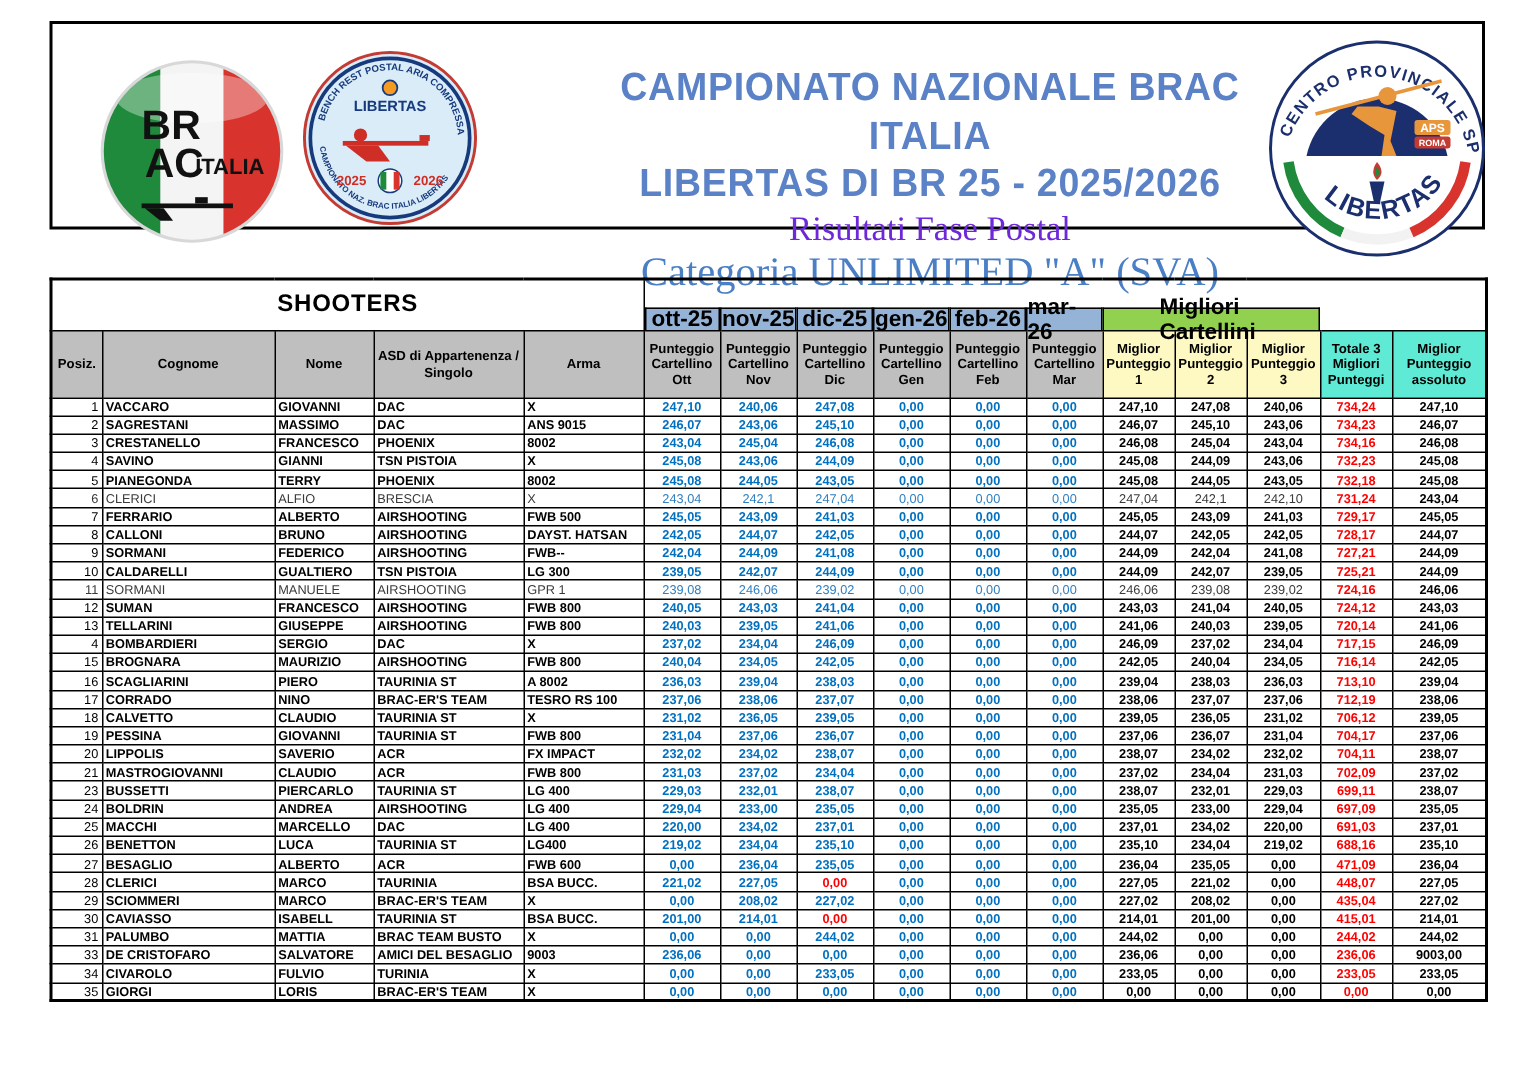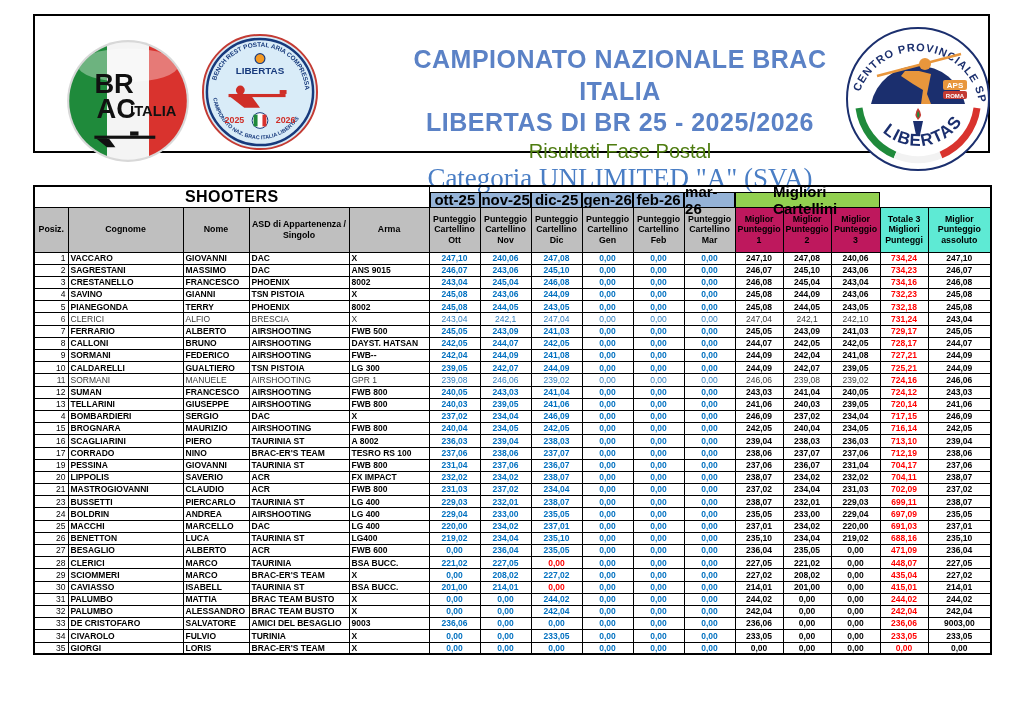--- a/index.html
+++ b/index.html
@@ -11,47 +11,47 @@
   #header-box { position:absolute; left:33px; top:14px; width:957px; height:139px;
                 border:2px solid #000; background:#fff; }
   .logo { position:absolute; }
   #logo-brac { left:30px; top:22px; width:126px; height:126px; }
   #logo-libertas { left:166px; top:17px; width:118px; height:118px; }
   #logo-cps { left:808px; top:8px; width:150px; height:150px; }
 
   #titles { position:absolute; left:340px; top:28px; width:490px; text-align:center; }
   .title-main { font-weight:bold; font-size:25px; letter-spacing:.5px; color:#5b82c6;
                 line-height:1.25; transform:scaleY(1.05); }
-  .title-sub  { font-family:Liberation Sans, sans-serif; font-size:20px; color:#4d7c0f;
+  .title-sub  { font-family:Liberation Serif, serif; font-size:23px; color:#6d28d9;
                 margin-top:2px; }
   .title-cat  { font-family:"Liberation Serif", serif; font-size:27px; color:#4a7ec5;
                 margin-top:0; }
 
   
   #results-table { position:absolute; left:33px; top:185px; width:957px;
                    border-collapse:collapse; border:2px solid #000; table-layout:fixed; }
   col.w-pos{width:34px} col.w-cog{width:115px} col.w-nom{width:66px}
   col.w-asd{width:100px} col.w-arm{width:80px} col.w-mon{width:51px}
   col.w-best{width:48px} col.w-best3{width:49px} col.w-tot{width:48px} col.w-abs{width:63px}
 
-  tr.months-row { height:21px; }
+  tr.months-row { height:34px; }
   td.shooters-cell { border:1px solid #000; background:#fff; text-align:center;
                      font-weight:bold; font-size:16px; letter-spacing:.5px; vertical-align:middle; }
   td.chip-holder { vertical-align:bottom; padding:0; border-bottom:1px solid #000; }
   td.empty-top { border-bottom:1px solid #000; background:#fff; }
   .chip { height:15px; border:1px solid #000; border-bottom:0; display:flex;
           align-items:center; justify-content:center; font-weight:bold; font-size:15px; }
   .chip-blue { background:#95b3d7; }
   .chip-green { background:#92d050;padding-left:37px; }
 
   tr.hdr-row { height:45px; }
   tr.hdr-row td { border:1px solid #000; background:#bfbfbf; font-weight:bold;
                   font-size:8.8px; text-align:center; vertical-align:middle;
                   line-height:1.2; padding:1px 2px; }
-  tr.hdr-row td.white { background:#be185d; }
+  tr.hdr-row td.white { background:#fef9c3; }
   tr.hdr-row td.yellow { background:#5eead4; }
 
   tr.data-row td { border:1px solid #000; height:12.2px; font-size:8.5px;
                    line-height:1; white-space:nowrap; overflow:hidden; padding:0 2px;
                    vertical-align:middle; background:#fff; }
   td.c-pos  { text-align:right; font-weight:400; font-size:8px; padding-right:3px; }
   td.c-text { text-align:left; font-weight:700; padding-left:3px; }
   td.c-score{ text-align:center; font-weight:700; color:#0070c0; }
   td.c-score.red { color:#ff0000; }
   td.c-best { text-align:center; font-weight:700; color:#000; }
@@ -521,20 +521,38 @@
           <td class="c-score">0,00</td>
           <td class="c-score">0,00</td>
           <td class="c-score">0,00</td>
           <td class="c-best">238,06</td>
           <td class="c-best">237,07</td>
           <td class="c-best">237,06</td>
           <td class="c-total">712,19</td>
           <td class="c-abs">238,06</td>
         </tr>
         <tr class="data-row">
+          <td class="c-pos">18</td>
+          <td class="c-text">CALVETTO</td>
+          <td class="c-text">CLAUDIO</td>
+          <td class="c-text">TAURINIA ST</td>
+          <td class="c-text">X</td>
+          <td class="c-score">231,02</td>
+          <td class="c-score">236,05</td>
+          <td class="c-score">239,05</td>
+          <td class="c-score">0,00</td>
+          <td class="c-score">0,00</td>
+          <td class="c-score">0,00</td>
+          <td class="c-best">239,05</td>
+          <td class="c-best">236,05</td>
+          <td class="c-best">231,02</td>
+          <td class="c-total">706,12</td>
+          <td class="c-abs">239,05</td>
+        </tr>
+        <tr class="data-row">
           <td class="c-pos">19</td>
           <td class="c-text">PESSINA</td>
           <td class="c-text">GIOVANNI</td>
           <td class="c-text">TAURINIA ST</td>
           <td class="c-text">FWB 800</td>
           <td class="c-score">231,04</td>
           <td class="c-score">237,06</td>
           <td class="c-score">236,07</td>
           <td class="c-score">0,00</td>
           <td class="c-score">0,00</td>
@@ -737,38 +755,20 @@
           <td class="c-score">0,00</td>
           <td class="c-score">0,00</td>
           <td class="c-score">0,00</td>
           <td class="c-best">244,02</td>
           <td class="c-best">0,00</td>
           <td class="c-best">0,00</td>
           <td class="c-total">244,02</td>
           <td class="c-abs">244,02</td>
         </tr>
         <tr class="data-row">
-          <td class="c-pos">32</td>
-          <td class="c-text">PALUMBO</td>
-          <td class="c-text">ALESSANDRO</td>
-          <td class="c-text">BRAC TEAM BUSTO</td>
-          <td class="c-text">X</td>
-          <td class="c-score">0,00</td>
-          <td class="c-score">0,00</td>
-          <td class="c-score">242,04</td>
-          <td class="c-score">0,00</td>
-          <td class="c-score">0,00</td>
-          <td class="c-score">0,00</td>
-          <td class="c-best">242,04</td>
-          <td class="c-best">0,00</td>
-          <td class="c-best">0,00</td>
-          <td class="c-total">242,04</td>
-          <td class="c-abs">242,04</td>
-        </tr>
-        <tr class="data-row">
           <td class="c-pos">33</td>
           <td class="c-text">DE CRISTOFARO</td>
           <td class="c-text">SALVATORE</td>
           <td class="c-text">AMICI DEL BESAGLIO</td>
           <td class="c-text">9003</td>
           <td class="c-score">236,06</td>
           <td class="c-score">0,00</td>
           <td class="c-score">0,00</td>
           <td class="c-score">0,00</td>
           <td class="c-score">0,00</td>

